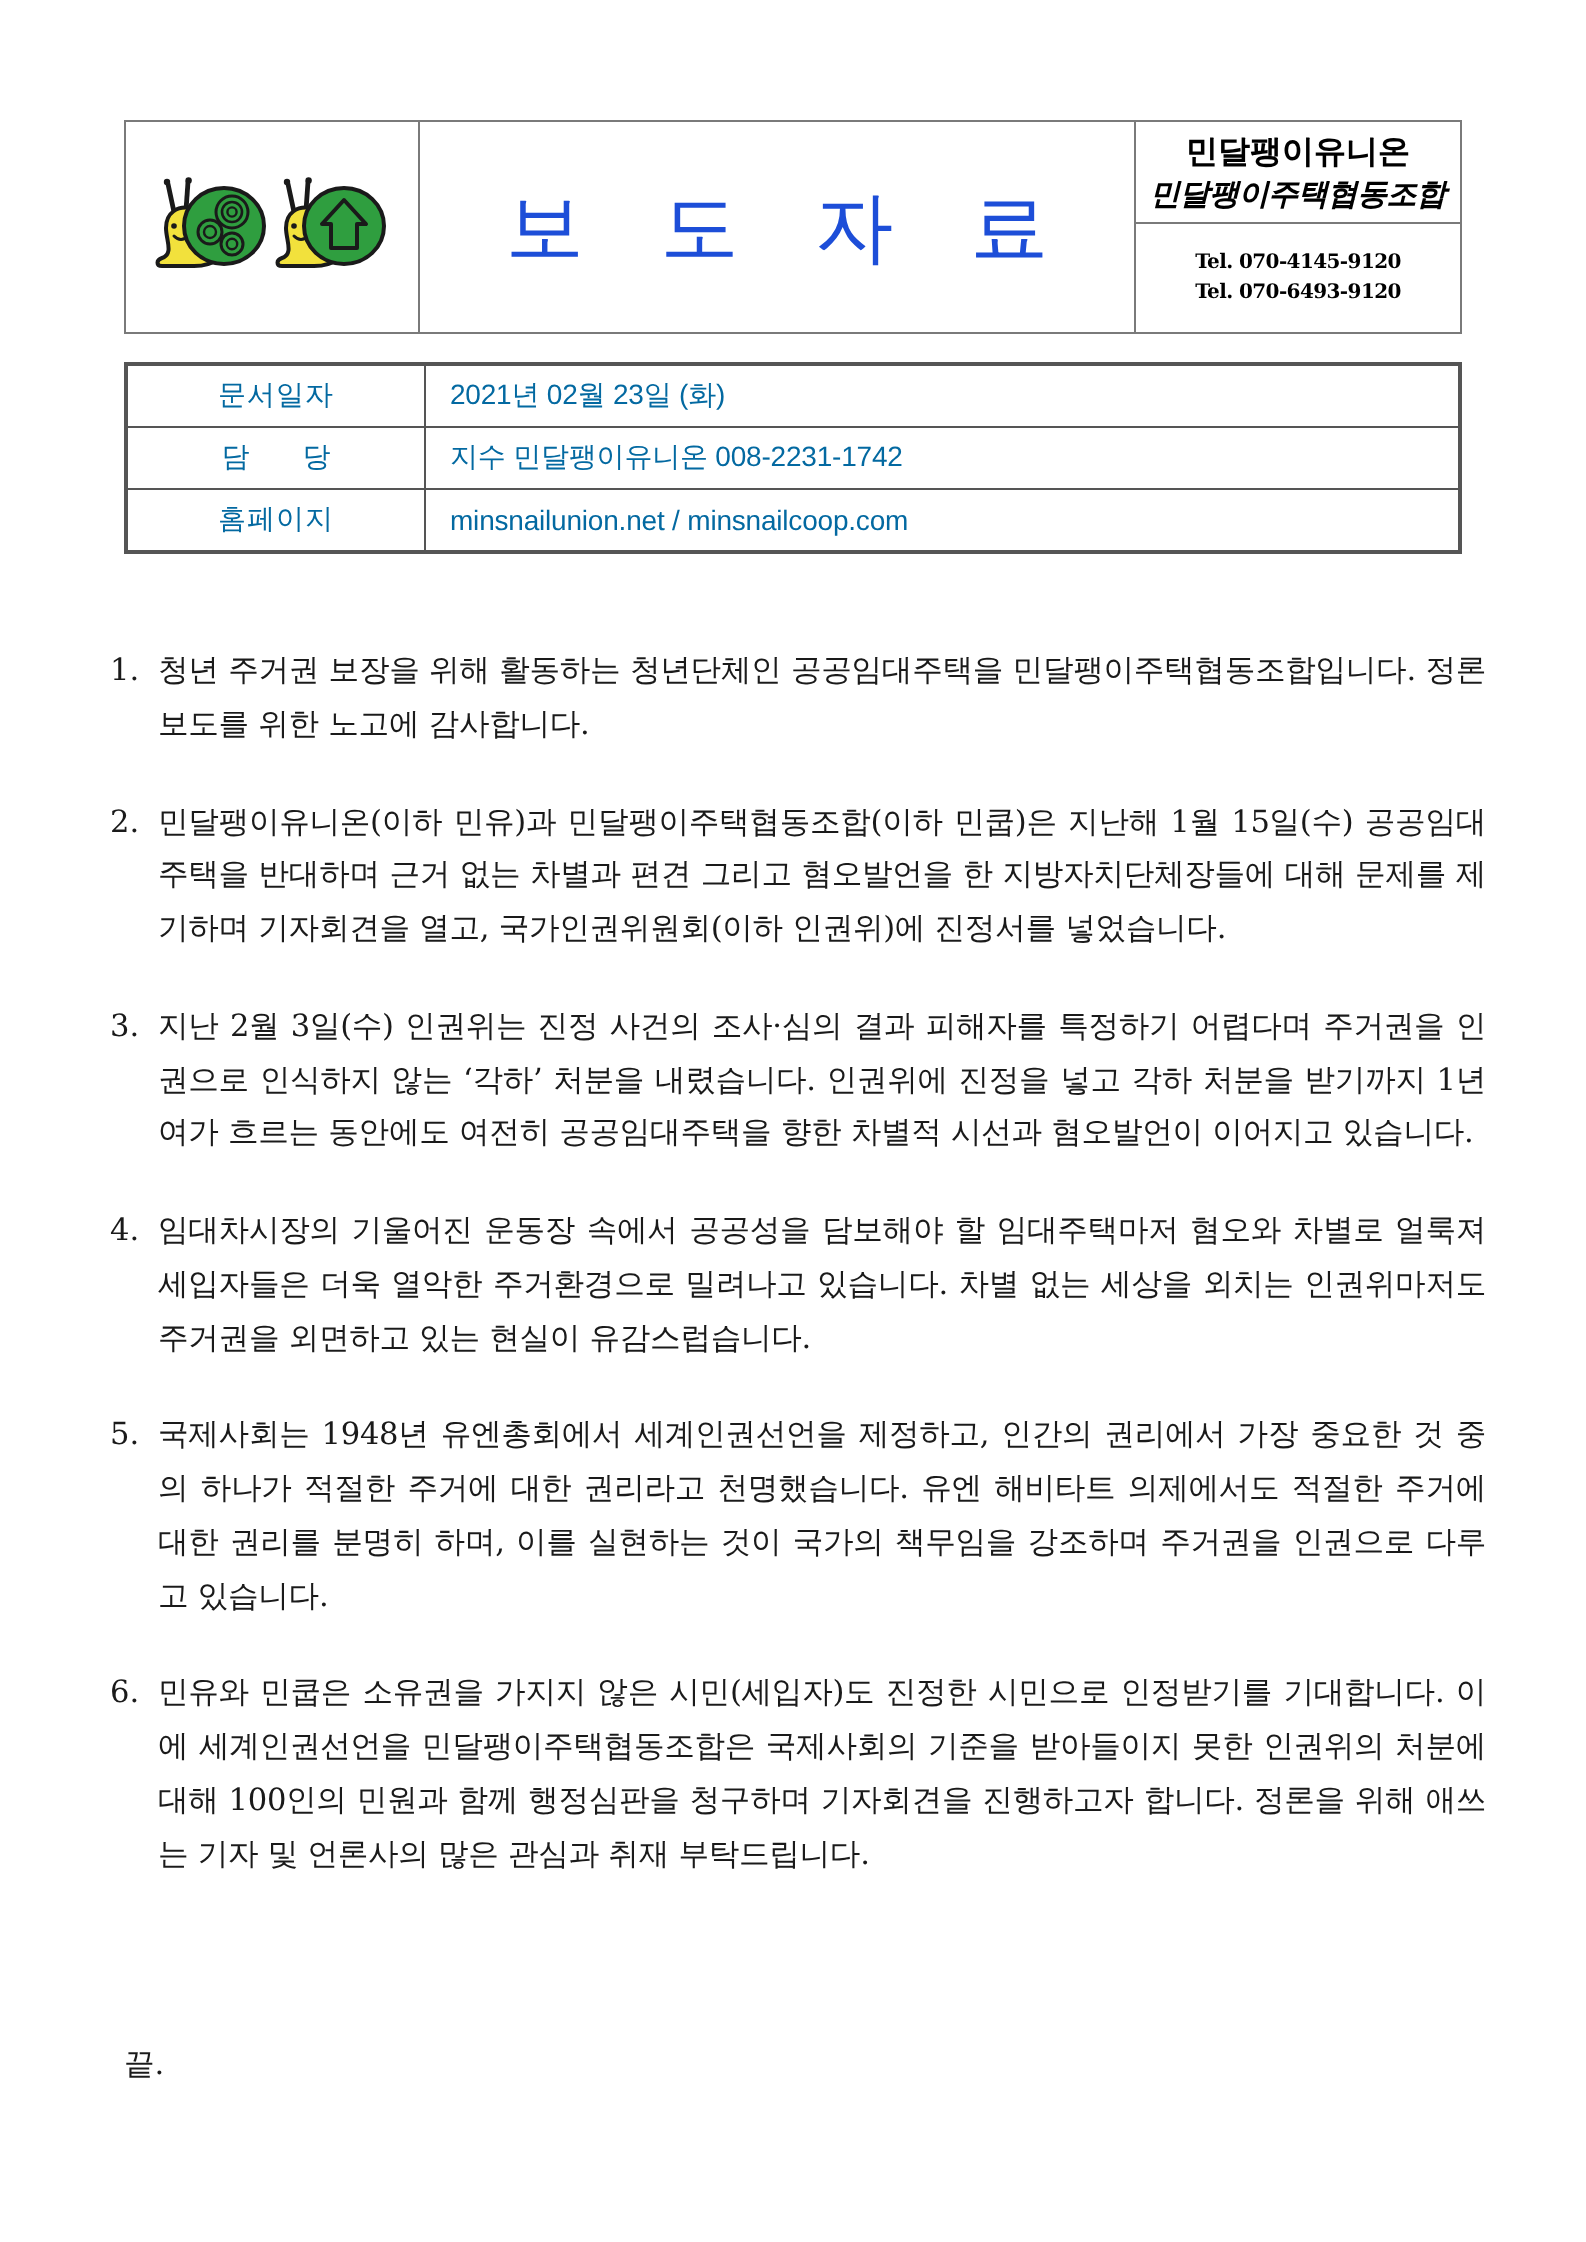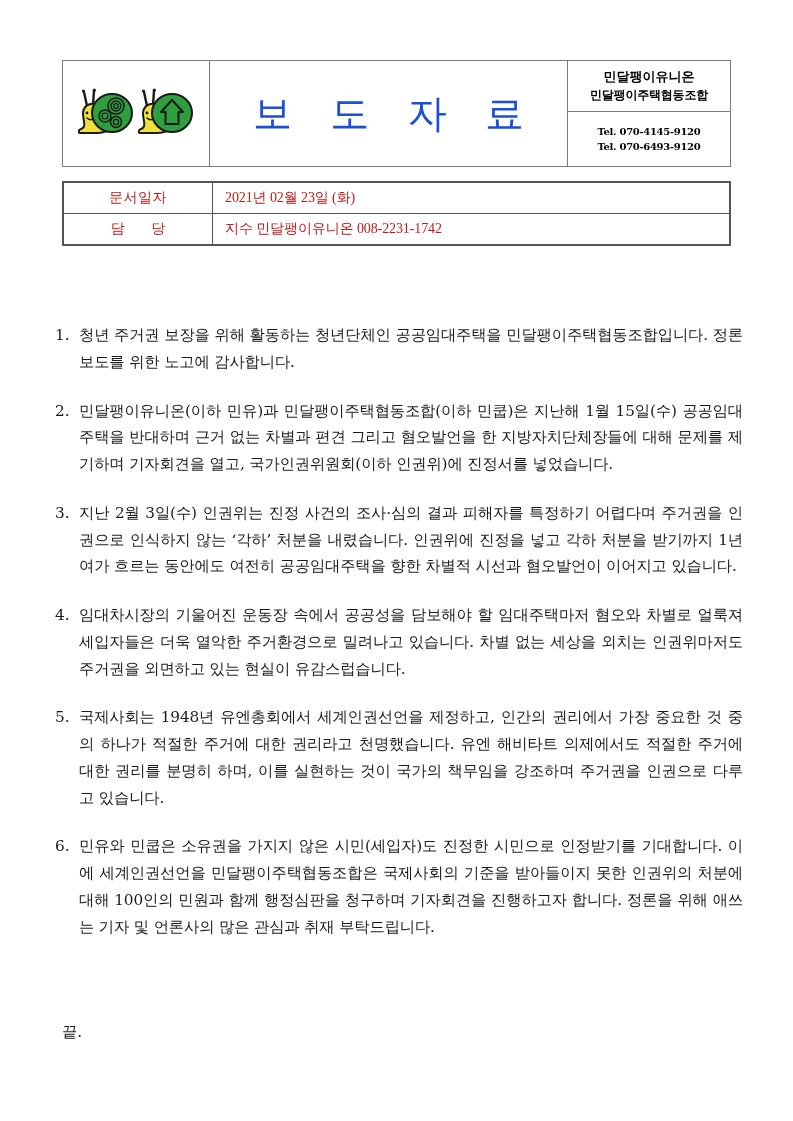--- a/index.html
+++ b/index.html
@@ -63,27 +63,27 @@
     border-bottom: 1px solid #7a7a7a;
     box-sizing: border-box;
     display: flex;
     flex-direction: column;
     align-items: center;
     justify-content: center;
     padding-top: 1px;
   }
   .org-name {
     font-family: "DejaVu Sans", "Liberation Sans", sans-serif;
-    font-size: 13px;
+    font-size: 16px;
     font-weight: bold;
     line-height: 1.45;
     color: #000;
     white-space: nowrap;
   }
-  .org-name.second { font-size: 12px; letter-spacing: -0.2px; }
+  .org-name.second { font-size: 15px; letter-spacing: -0.2px; font-style: italic; }
   .org-tels {
     flex: 1;
     display: flex;
     flex-direction: column;
     align-items: center;
     justify-content: center;
   }
   .org-tel {
     font-family: "DejaVu Serif", "Liberation Serif", serif;
     font-size: 10px;
@@ -108,34 +108,34 @@
     border-collapse: collapse;
   }
   .info-table table {
     width: 100%;
     border-collapse: collapse;
   }
   .info-table td {
     border: 1px solid #555;
     height: 30px;
     font-size: 14px;
-    color: #b91c1c;
+    color: #0369a1;
     padding: 0 0 0 0;
   }
   .info-label {
     width: 148px;
     text-align: center;
     font-family: "DejaVu Serif", "Liberation Serif", serif;
     font-size: 14px;
     letter-spacing: 0.5px;
   }
   .info-label.spaced { letter-spacing: 11px; text-indent: 11px; }
   .info-value {
     padding-left: 12px !important;
-    font-family: Liberation Serif, serif;
+    font-family: Liberation Sans, sans-serif;
     font-size: 14px;
     letter-spacing: -0.1px;
   }
 
   
   .body-wrap {
     position: absolute;
     left: 55px;
     top: 322px;
     width: 688px;
@@ -237,20 +237,24 @@
   <table>
     <tbody>
       <tr>
         <td class="info-label">문서일자</td>
         <td class="info-value">2021년 02월 23일 (화)</td>
       </tr>
       <tr>
         <td class="info-label spaced">담   당</td>
         <td class="info-value">지수 민달팽이유니온 008-2231-1742</td>
       </tr>
+      <tr>
+        <td class="info-label">홈페이지</td>
+        <td class="info-value">minsnailunion.net / minsnailcoop.com</td>
+      </tr>
     </tbody>
   </table>
 </div>
 
 <div class="body-wrap">
 
   <div class="para">
     <div class="para-num">1.</div>
     <div class="para-text">청년 주거권 보장을 위해 활동하는 청년단체인 공공임대주택을 민달팽이주택협동조합입니다. 정론보도를 위한 노고에 감사합니다.</div>
   </div>

